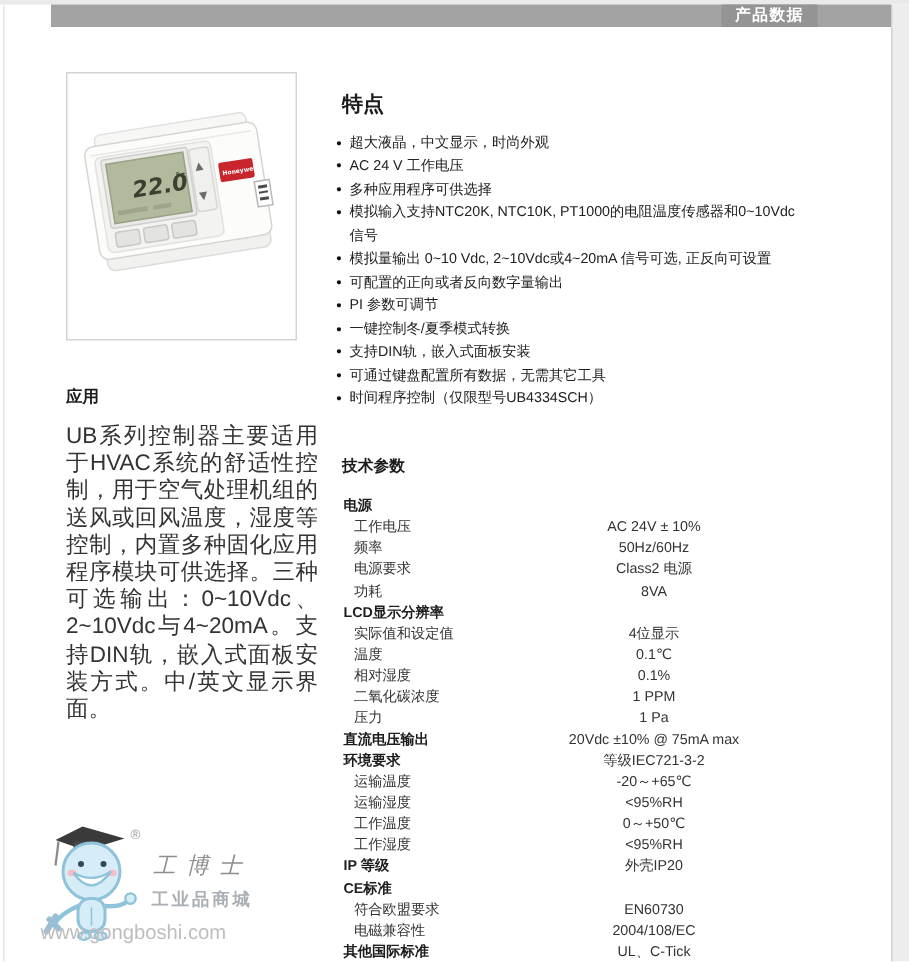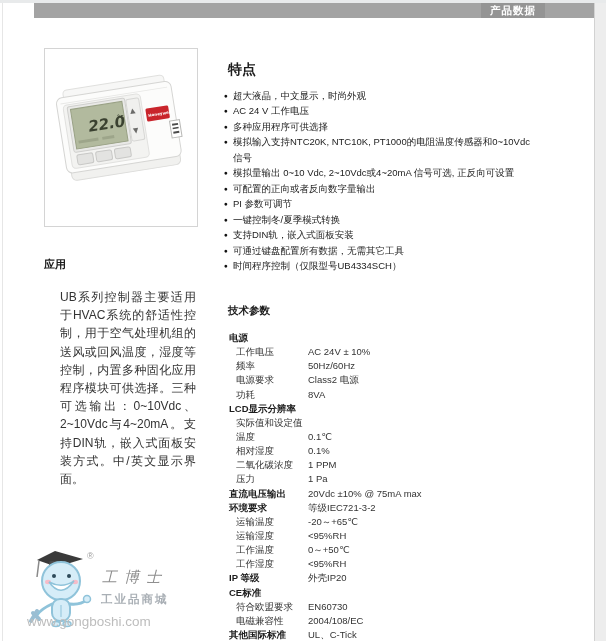--- a/index.html
+++ b/index.html
@@ -15,35 +15,35 @@
   .left-edge{position:absolute;left:2px;top:3px;width:1px;height:638px;background:#e6e6e6;}
   .right-gutter{position:absolute;left:594px;top:3px;width:12px;height:638px;background:#ededed;border-left:1px solid #d2d2d2;box-sizing:border-box;}
   
   .header-bar{position:absolute;left:34px;top:3px;width:560px;height:15px;background:#a3a3a3;}
   .header-tab{position:absolute;right:49px;top:0;height:15px;line-height:15px;padding:0 9px;background:#949494;color:#ffffff;font-size:10.5px;font-weight:bold;letter-spacing:1px;}
   
   .product-box{position:absolute;left:44px;top:48px;width:152px;height:177px;border:1px solid #d4d4d4;background:#ffffff;}
   
   .application{position:absolute;left:44px;top:246px;width:168px;}
   .application h2{margin:11px 0 10px 0;font-size:11px;font-weight:bold;color:#1c1c1c;}
-  .application p{margin:16px;font-size:12px;line-height:18.2px;text-align:justify;color:#333;}
+  .application p{margin:0;font-size:15px;line-height:18.2px;text-align:justify;color:#333;}
   
   .features{position:absolute;left:224px;top:61px;width:312px;}
   .features h2{margin:0 0 9px 4px;font-size:14px;font-weight:bold;color:#1c1c1c;}
   .features ul{list-style:none;margin:0;padding:0;}
   .features li{position:relative;padding-left:9px;font-size:9.5px;line-height:15.45px;color:#222;white-space:pre-wrap;}
   .features .blt{position:absolute;left:0;top:0;font-size:6.5px;line-height:15.45px;color:#111;}
   
   .specs{position:absolute;left:224px;top:304px;width:340px;}
   .specs h2{margin:0 0 13px 4px;font-size:10.5px;font-weight:bold;color:#1c1c1c;}
   .srow{display:grid;grid-template-columns:84px 1fr;height:14.15px;line-height:14.15px;font-size:9.5px;}
   .slabel{padding-left:5px;color:#333;white-space:nowrap;}
   .slabel.ind{padding-left:12px;}
   .grp .slabel{font-weight:bold;color:#1d1d1d;}
-  .sval{color:#333;white-space:nowrap;}
+  .sval{color:#333;white-space:nowrap;text-align:center;}
   
   .watermark{position:absolute;left:25px;top:545px;width:195px;height:92px;}
   .wm-brand{position:absolute;left:77px;top:23px;font-size:15px;letter-spacing:7px;color:#8f8f8f;font-family:"Liberation Serif","DejaVu Serif",serif;font-style:italic;white-space:nowrap;}
   .wm-tagline{position:absolute;left:76px;top:47px;font-size:11.5px;letter-spacing:2px;color:#a9afb5;font-weight:bold;white-space:nowrap;}
   .wm-url{position:absolute;left:2px;top:69px;font-size:13.5px;color:#bdbdbd;white-space:nowrap;}
   .wm-reg{position:absolute;left:62px;top:6px;font-size:9px;color:#a0a0a0;}
   svg text{font-family:"DejaVu Sans","Liberation Sans",sans-serif;}
 </style>
 </head>
 <body>
@@ -140,20 +140,21 @@
       <div class="srow">
         <div class="slabel ind">功耗</div>
         <div class="sval">8VA</div>
       </div>
       <div class="srow grp">
         <div class="slabel">LCD显示分辨率</div>
         <div class="sval"></div>
       </div>
       <div class="srow">
         <div class="slabel ind">实际值和设定值</div>
+        <div class="sval">4位显示</div>
       </div>
       <div class="srow">
         <div class="slabel ind">温度</div>
         <div class="sval">0.1℃</div>
       </div>
       <div class="srow">
         <div class="slabel ind">相对湿度</div>
         <div class="sval">0.1%</div>
       </div>
       <div class="srow">

